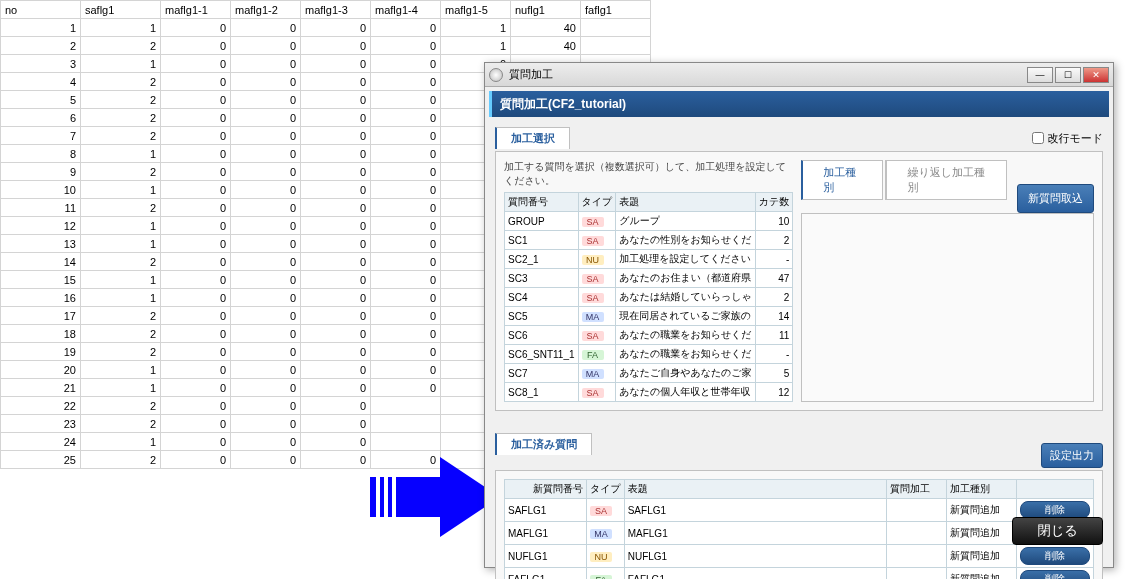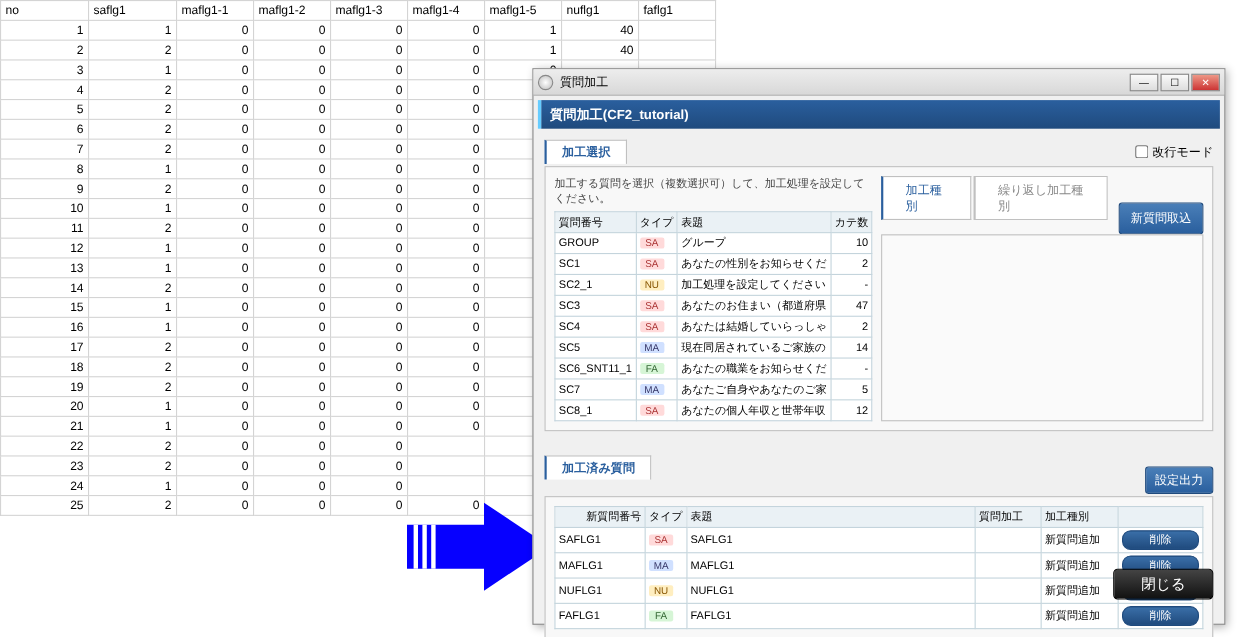--- a/index.html
+++ b/index.html
@@ -435,20 +435,26 @@
                   <td>SC4</td>
                   <td><span class="tag SA">SA</span></td>
                   <td>あなたは結婚していらっしゃ</td>
                   <td class="num">2</td>
                 </tr>
                 <tr>
                   <td>SC5</td>
                   <td><span class="tag MA">MA</span></td>
                   <td>現在同居されているご家族の</td>
                   <td class="num">14</td>
+                </tr>
+                <tr>
+                  <td>SC6</td>
+                  <td><span class="tag SA">SA</span></td>
+                  <td>あなたの職業をお知らせくだ</td>
+                  <td class="num">11</td>
                 </tr>
                 <tr>
                   <td>SC6_SNT11_1</td>
                   <td><span class="tag FA">FA</span></td>
                   <td>あなたの職業をお知らせくだ</td>
                   <td class="num">-</td>
                 </tr>
                 <tr>
                   <td>SC7</td>
                   <td><span class="tag MA">MA</span></td>

